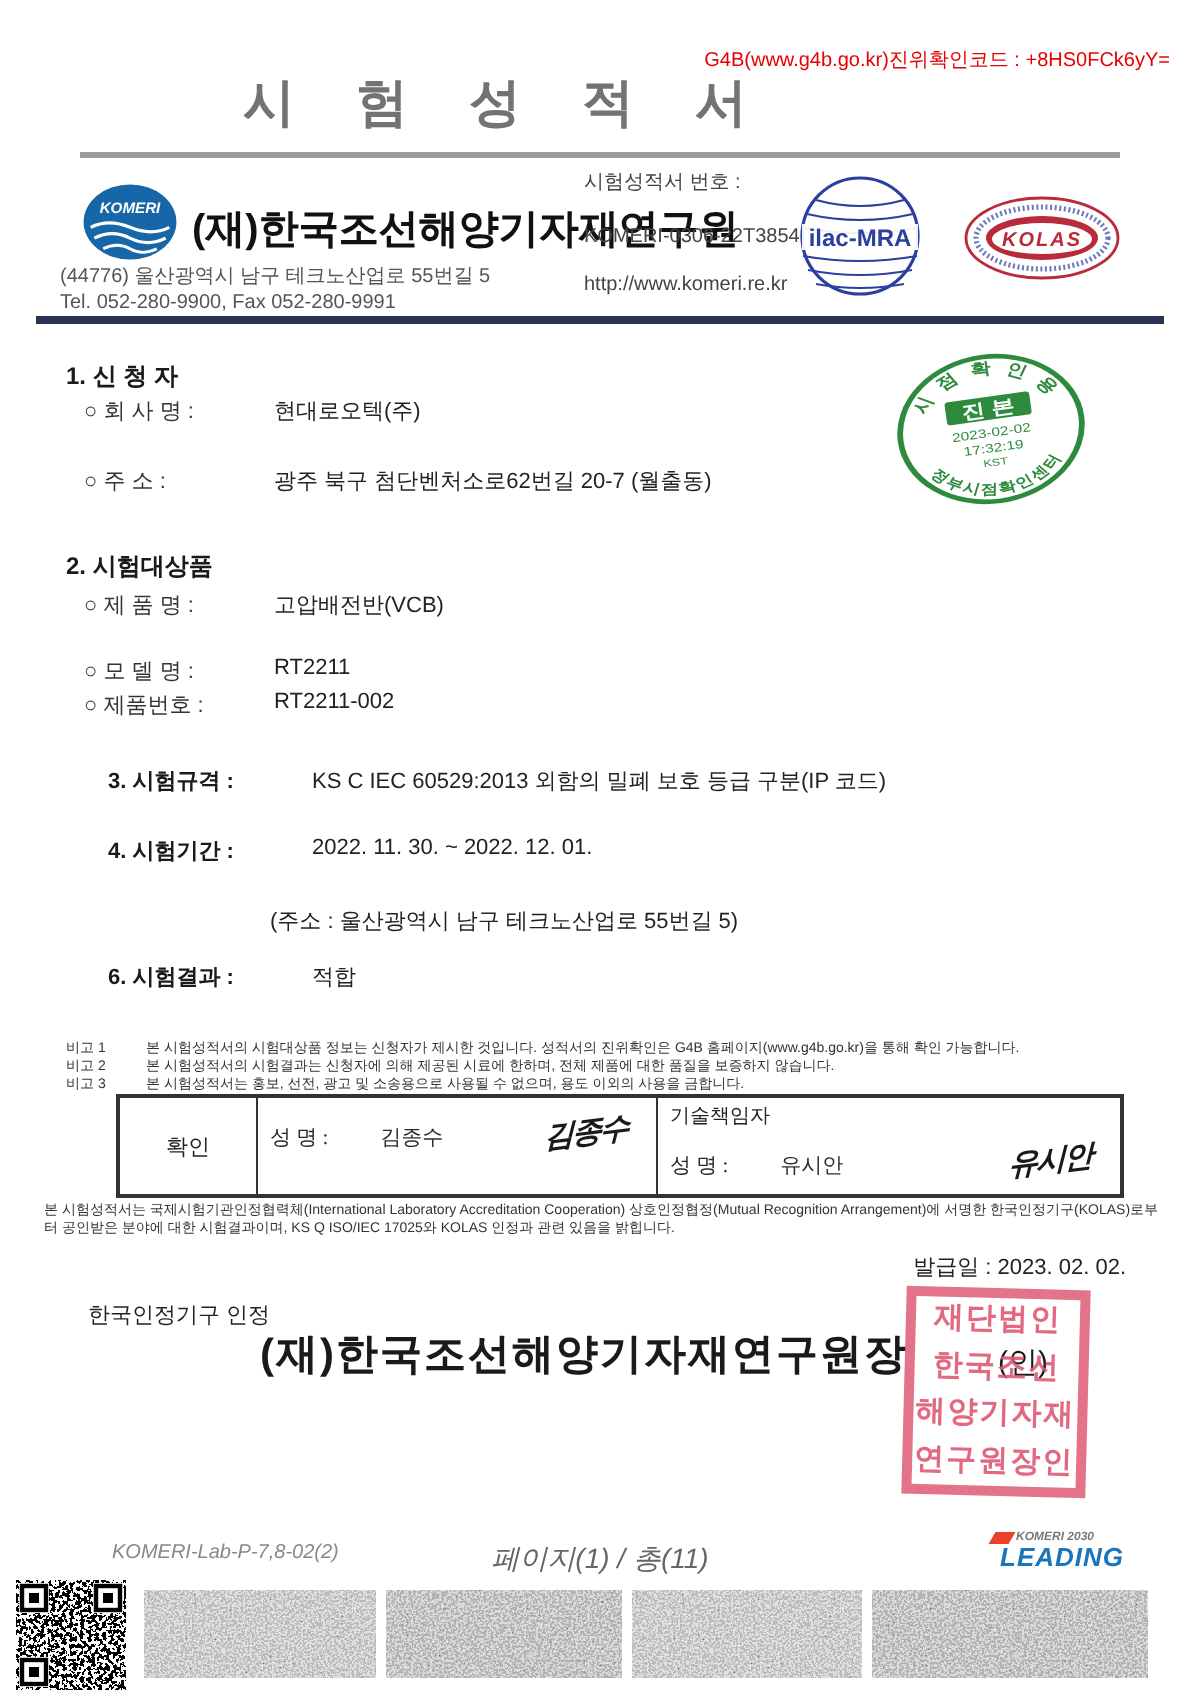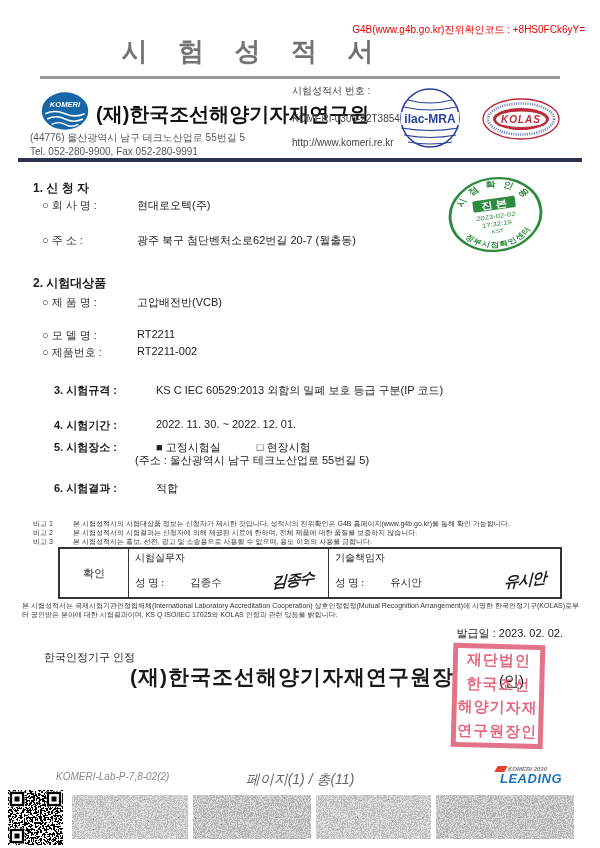--- a/index.html
+++ b/index.html
@@ -206,28 +206,20 @@
   </div>
 
   <div class="nrow" style="top:383px">
     <span class="lbl">3. 시험규격 :</span>
     <span class="val">KS C IEC 60529:2013 외함의 밀폐 보호 등급 구분(IP 코드)</span>
   </div>
   <div class="nrow" style="top:418px">
     <span class="lbl">4. 시험기간 :</span>
     <span class="val">2022. 11. 30. ~ 2022. 12. 01.</span>
   </div>
-  <div class="nrow" style="top:440px">
-    <span class="lbl">5. 시험장소 :</span>
-    <span class="val">
-      <span>■ 고정시험실</span>
-      <span class="loc-gap"></span>
-      <span>□ 현장시험</span>
-    </span>
-  </div>
   <div class="loc-addr" style="top:453px">(주소 : 울산광역시 남구 테크노산업로 55번길 5)</div>
   <div class="nrow" style="top:481px">
     <span class="lbl">6. 시험결과 :</span>
     <span class="val">적합</span>
   </div>
 
   <div class="note" style="top:519px">
     <span class="note-label">비고 1</span>
     <span class="note-text">본 시험성적서의 시험대상품 정보는 신청자가 제시한 것입니다. 성적서의 진위확인은 G4B 홈페이지(www.g4b.go.kr)을 통해 확인 가능합니다.</span>
   </div>
@@ -236,21 +228,20 @@
     <span class="note-text">본 시험성적서의 시험결과는 신청자에 의해 제공된 시료에 한하며, 전체 제품에 대한 품질을 보증하지 않습니다.</span>
   </div>
   <div class="note" style="top:537px">
     <span class="note-label">비고 3</span>
     <span class="note-text">본 시험성적서는 홍보, 선전, 광고 및 소송용으로 사용될 수 없으며, 용도 이외의 사용을 금합니다.</span>
   </div>
 
   <div class="confirm-table">
     <div class="ct-label">확인</div>
     <div class="ct-person ct-p1">
-      <div class="ct-role">시험실무자</div>
       <div class="ct-name-row">
         <span>성    명 :</span>
         <span class="ct-name">김종수</span>
         <span class="sig">김종수</span>
       </div>
     </div>
     <div class="ct-person ct-p2">
       <div class="ct-role">기술책임자</div>
       <div class="ct-name-row">
         <span>성    명 :</span>

